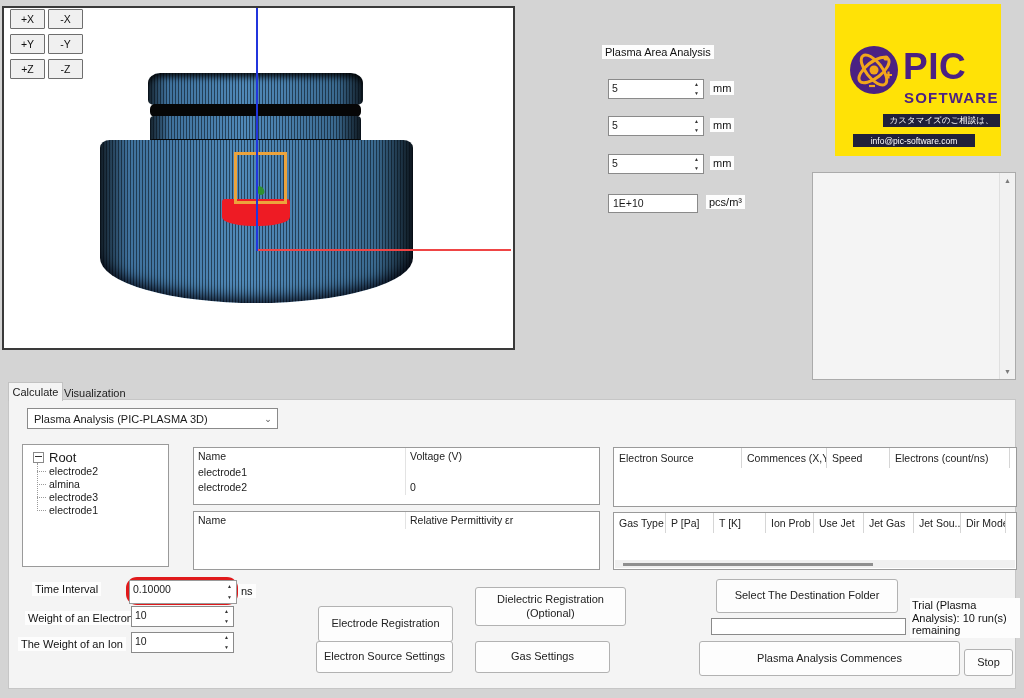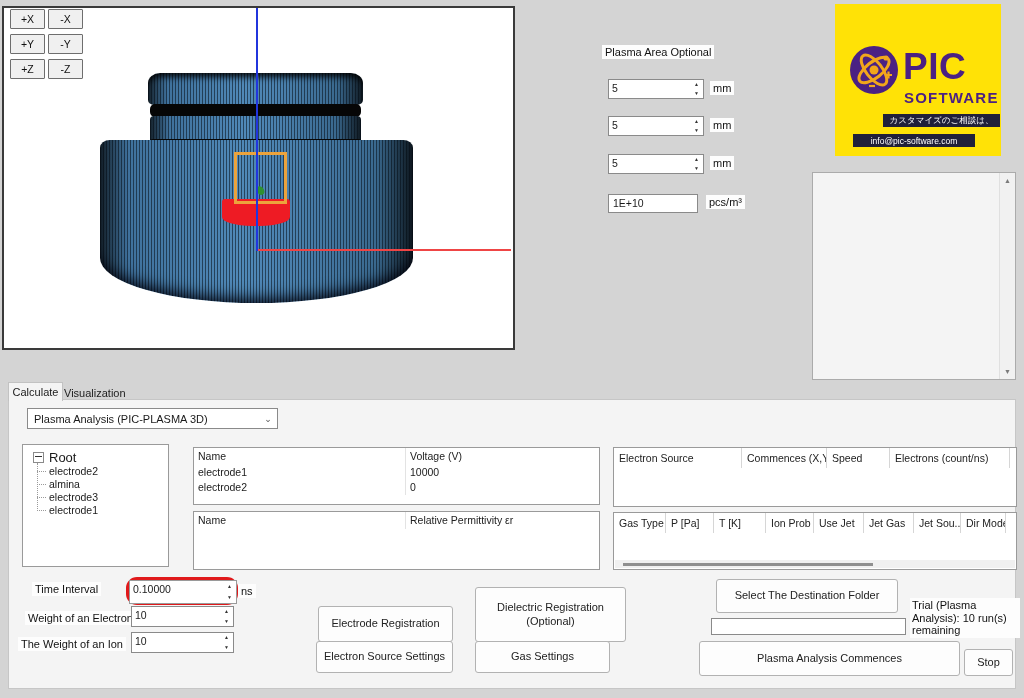--- a/index.html
+++ b/index.html
@@ -202,21 +202,21 @@
   <div class="abs axis-x"></div>
 
   <div class="axis-btn" style="left:6px;top:1px;">+X</div>
   <div class="axis-btn" style="left:44px;top:1px;">-X</div>
   <div class="axis-btn" style="left:6px;top:26px;">+Y</div>
   <div class="axis-btn" style="left:44px;top:26px;">-Y</div>
   <div class="axis-btn" style="left:6px;top:51px;">+Z</div>
   <div class="axis-btn" style="left:44px;top:51px;">-Z</div>
 </div>
 
-<div class="chip" style="left:602px;top:45px;">Plasma Area Optional</div>
+<div class="chip" style="left:602px;top:45px;">Plasma Area Analysis</div>
 
 <div class="spin" style="left:608px;top:79px;width:94px;height:18px;">
   <div class="val">5</div>
   <div class="btns">
       <span>▲</span>
       <span>▼</span>
     </div>
 </div>
 <div class="chip" style="left:710px;top:81px;">mm</div>
 
@@ -289,21 +289,20 @@
     </div>
   </div>
 
   <div class="panelbox grid-2col" style="left:184px;top:47px;width:405px;height:56px;">
     <div class="hdr">
       <div class="c1">Name</div>
       <div class="c2">Voltage (V)</div>
     </div>
     <div class="row">
       <div class="c1">electrode1</div>
-      <div class="c2">10000</div>
     </div>
     <div class="row">
       <div class="c1">electrode2</div>
       <div class="c2">0</div>
     </div>
   </div>
 
   <div class="panelbox grid-2col" style="left:184px;top:111px;width:405px;height:57px;">
     <div class="hdr">
       <div class="c1">Name</div>
@@ -360,21 +359,21 @@
   <div class="chip" style="left:9px;top:237px;">The Weight of an Ion</div>
   <div class="spin" style="left:122px;top:232px;width:101px;height:19px;">
     <div class="val">10</div>
     <div class="btns">
         <span>▲</span>
         <span>▼</span>
       </div>
   </div>
 
   <div class="btn" style="left:309px;top:189px;width:133px;height:34px;margin-top:17px;">Electrode Registration</div>
-  <div class="btn" style="left:466px;top:187px;width:133px;height:37px;padding:8px 8px;">Dielectric Registration (Optional)</div>
+  <div class="btn" style="left:466px;top:187px;width:133px;height:37px;padding:0 8px;">Dielectric Registration (Optional)</div>
   <div class="btn" style="left:307px;top:241px;width:135px;height:30px;">Electron Source Settings</div>
   <div class="btn" style="left:466px;top:241px;width:133px;height:30px;">Gas Settings</div>
 
   <div class="btn" style="left:707px;top:179px;width:180px;height:32px;">Select The Destination Folder</div>
   <div class="field" style="left:702px;top:218px;width:185px;height:11px;"></div>
   <div class="btn" style="left:690px;top:241px;width:259px;height:33px;">Plasma Analysis Commences</div>
   <div class="btn" style="left:955px;top:249px;width:47px;height:25px;">Stop</div>
 
   <div class="trial-note" style="left:901px;top:198px;width:106px;">Trial (Plasma Analysis): 10 run(s) remaining</div>
 </div>

